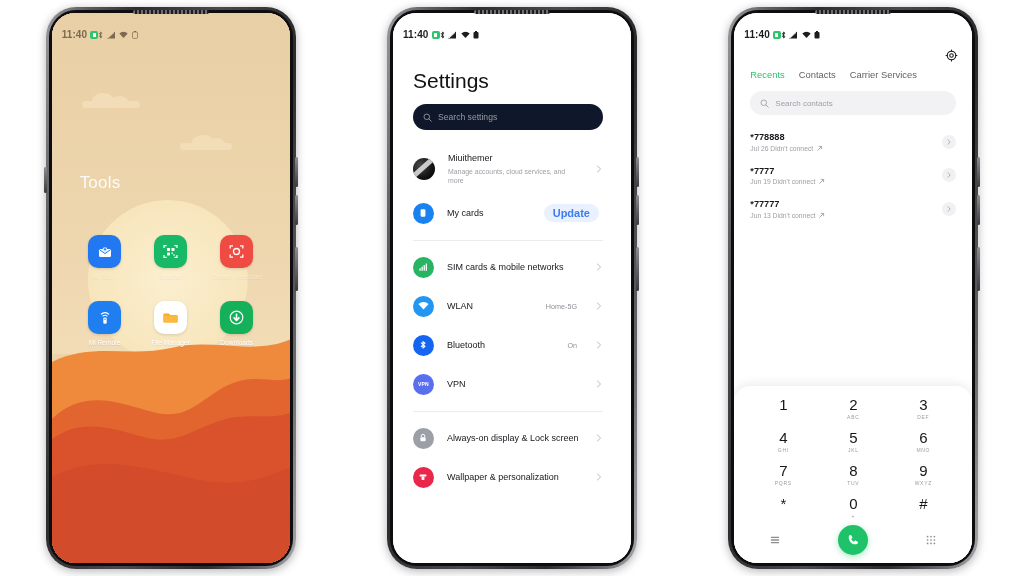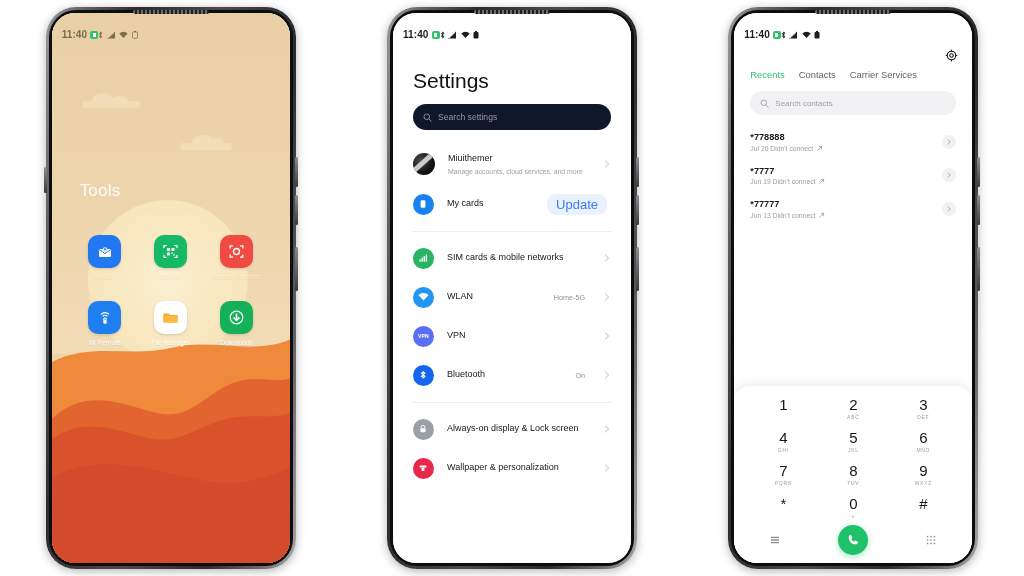--- a/index.html
+++ b/index.html
@@ -78,55 +78,55 @@
   .c1 { left:30px; top:88px; width:58px; height:7px; }
   .c1::before { width:22px; height:15px; left:10px; top:-8px; }
   .c1::after  { width:16px; height:11px; left:30px; top:-5px; }
   .c2 { left:128px; top:130px; width:52px; height:7px; }
   .c2::before { width:22px; height:14px; left:12px; top:-8px; }
   .c2::after  { width:14px; height:10px; left:30px; top:-5px; }
 
   .dunes { position:absolute; left:0; right:0; bottom:0; height:48%; }
   .dunes svg { display:block; width:100%; height:100%; }
 
-  .home-title { position:absolute; left:28px; top:168px; font-size:17px;
+  .home-title { position:absolute; left:28px; top:160px; font-size:17px;
                 color:#fff; opacity:.92; letter-spacing:.2px; }
 
   .appgrid { position:absolute; left:0; right:0; top:222px;
              display:grid; grid-template-columns:repeat(3,1fr); row-gap: 20px;
              padding: 0 20px; }
   .app { display:flex; flex-direction:column; align-items:center; gap:5px; }
   .app .ic { width:33px; height:33px; border-radius:10px; display:flex;
              align-items:center; justify-content:center;
              box-shadow: 0 1px 3px rgba(0,0,0,.14); }
   .app .lbl { font-size:6.6px; color:#fff; text-align:center; line-height:1.25;
               max-width:52px; text-shadow: 0 1px 1px rgba(0,0,0,.12); }
   .app.faint .lbl { color:#fdf0da; opacity:.62; }
 
   
   .settings { position:absolute; inset:0; background:#fff;
               display:flex; flex-direction:column; }
-  .set-body { flex:1; overflow:hidden; padding: 0 0 0 0; }
+  .set-body { flex:1; overflow:hidden; padding: 0 8px 0 0; }
   .set-title { font-size:21px; font-weight:400; color:#111; padding: 26px 20px 11px; }
   .searchbar { margin: 0 20px 14px; height:26px; background:#0f172a;
                border-radius:13px; display:flex; align-items:center; gap:6px;
                padding: 0 10px; }
   .searchbar .ph { font-size:8.6px; color:#9a9a9e; }
   .row { display:flex; align-items:center; gap:13px; padding: 9px 20px;
          min-height:34px; }
   .row .ic { width:21px; height:21px; border-radius:50%; flex:0 0 auto;
              display:flex; align-items:center; justify-content:center; }
   .row .txt { flex:1; min-width:0; }
   .row .t1 { font-size:9px; color:#16181c; line-height:1.3; }
   .row .t2 { font-size:6.9px; color:#9ea0a6; line-height:1.32; margin-top:2px; }
   .row .val { font-size:7.2px; color:#8e9096; margin-right:5px; white-space:nowrap; }
   .chev { width:8px; height:8px; flex:0 0 auto; }
   .chev svg { display:block; }
-  .pill { font-size:13px; color:#3c7cf0; background:#e9f0fe;
-          border-radius:9px; padding: 3px 9px; margin-right:4px; }
+  .pill { font-size:11px; color:#3c7cf0; background:#e9f0fe;
+          border-radius:9px; padding: 3px 9px; margin-right:4px;font-weight:bold; }
   .divider { height:1px; background:#ececee; margin: 7px 20px; }
   .avatar { width:22px; height:22px; border-radius:50%;
             background: radial-gradient(circle at 32% 34%, #4a4a4a 0%, #141414 58%, #000 100%);
             position:relative; overflow:hidden; }
   .avatar::after { content:""; position:absolute; left:-4px; top:8px;
                    width:26px; height:5px; background:#e6e6e6;
                    transform: rotate(-42deg); opacity:.85; }
 
   
   .dialer { position:absolute; inset:0; background:#fff; display:flex;
@@ -412,43 +412,43 @@
             </div>
             <span class="val">Home-5G</span>
             <span class="chev">
               <svg width="8" height="8" viewBox="0 0 8 8">
                   <path d="M2.4 1 L5.6 4 L2.4 7" stroke="#b9bbc0" stroke-width="1" fill="none" stroke-linecap="round"></path>
                 </svg>
             </span>
           </div>
 
           <div class="row">
-            <div class="ic" style="background:#5a6ff0;">
-              <span style="font-size:5px;color:#fff;font-weight:700;letter-spacing:.2px;">VPN</span>
-            </div>
-            <div class="txt">
-              <div class="t1">VPN</div>
-            </div>
+            <div class="ic" style="background:#1565f0;">
+              <svg width="12" height="12" viewBox="0 0 12 12">
+                  <path d="M4 3.6 L8 7.4 L6 9 L6 2.6 L8 4.2 L4 7.8" stroke="#fff" stroke-width="1.1" fill="none" stroke-linejoin="round"></path>
+                </svg>
+            </div>
+            <div class="txt">
+              <div class="t1">Bluetooth</div>
+            </div>
+            <span class="val">On</span>
             <span class="chev">
               <svg width="8" height="8" viewBox="0 0 8 8">
                   <path d="M2.4 1 L5.6 4 L2.4 7" stroke="#b9bbc0" stroke-width="1" fill="none" stroke-linecap="round"></path>
                 </svg>
             </span>
           </div>
 
           <div class="row">
-            <div class="ic" style="background:#1565f0;">
-              <svg width="12" height="12" viewBox="0 0 12 12">
-                  <path d="M4 3.6 L8 7.4 L6 9 L6 2.6 L8 4.2 L4 7.8" stroke="#fff" stroke-width="1.1" fill="none" stroke-linejoin="round"></path>
-                </svg>
-            </div>
-            <div class="txt">
-              <div class="t1">Bluetooth</div>
-            </div>
-            <span class="val">On</span>
+            <div class="ic" style="background:#5a6ff0;">
+              <span style="font-size:5px;color:#fff;font-weight:700;letter-spacing:.2px;">VPN</span>
+            </div>
+            <div class="txt">
+              <div class="t1">VPN</div>
+            </div>
             <span class="chev">
               <svg width="8" height="8" viewBox="0 0 8 8">
                   <path d="M2.4 1 L5.6 4 L2.4 7" stroke="#b9bbc0" stroke-width="1" fill="none" stroke-linecap="round"></path>
                 </svg>
             </span>
           </div>
 
 
           <div class="divider"></div>
 

